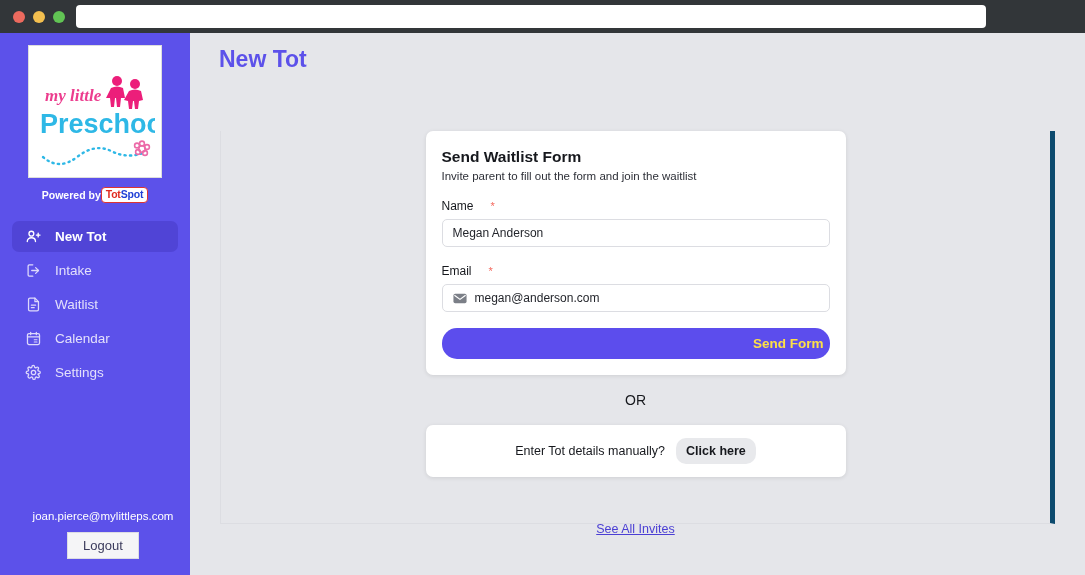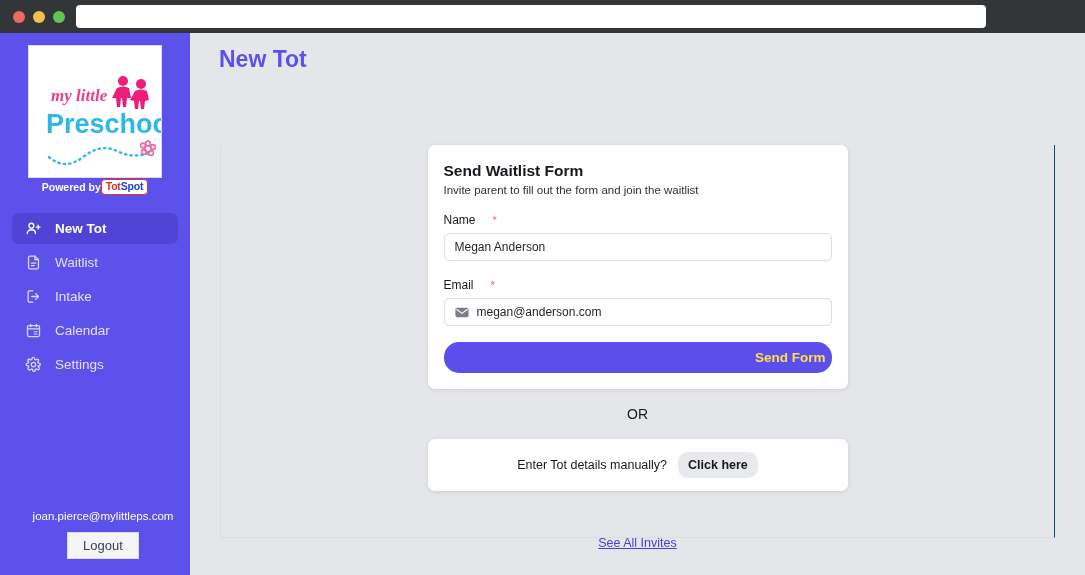--- a/index.html
+++ b/index.html
@@ -74,27 +74,27 @@
   }
   .logo-card {
     width: 134px;
     height: 133px;
     margin-top: 12px;
     background: #ffffff;
     border: 1px solid #ddd;
     box-sizing: border-box;
     display: flex;
     align-items: center;
-    justify-content: flex-end;
+    justify-content: flex-start;
     overflow: hidden;
   }
   .logo-svg { display: block; }
 
   .powered-row {
-    margin-top: 1px;
+    margin-top: 9px;
     display: flex;
     align-items: center;
     gap: 0;
     font-size: 10.5px;
     color: #ffffff;
     font-weight: bold;
   }
   .totspot-pill {
     background: #ffffff;
     border: 1px solid #d33;
@@ -184,25 +184,25 @@
   }
   .page-sub {
     font-size: 12px;
     color: #4a4a55;
     margin-top: 2px;
   }
 
   .content-panel {
     position: absolute;
     left: 30px;
-    top: 112px;
+    top: 98px;
     right: 30px;
     height: 393px;
     border-left: 1px solid #dcdde2;
-    border-right: 1px solid #0c4a6e;
+    border-right: 5px solid #0c4a6e;
     border-bottom: 1px solid #dcdde2;
     box-sizing: border-box;
   }
 
   .center-col {
     position: absolute;
     left: 50%;
     transform: translateX(-50%);
     top: 0;
     width: 420px;
@@ -378,37 +378,37 @@
             <path d="M3.2 19c0-3.2 2.6-5.2 5.8-5.2s5.8 2 5.8 5.2"></path>
             <path d="M18.6 7.4v5.2M16 10h5.2"></path>
           </svg>
         </span>
         <span>New Tot</span>
       </div>
 
       <div class="nav-item">
         <span class="nav-icon">
           <svg width="17" height="17" viewBox="0 0 24 24" fill="none" stroke="#ddd9fb" stroke-width="1.8" stroke-linecap="round" stroke-linejoin="round">
+            <path d="M11 4H6a1.6 1.6 0 0 0-1.6 1.6v12.8A1.6 1.6 0 0 0 6 20h5"></path>
+            <path d="M15 8l4 4-4 4"></path>
+            <path d="M9.5 12H19"></path>
+          </svg>
+        </span>
+        <span>Intake</span>
+      </div>
+
+      <div class="nav-item">
+        <span class="nav-icon">
+          <svg width="17" height="17" viewBox="0 0 24 24" fill="none" stroke="#ddd9fb" stroke-width="1.8" stroke-linecap="round" stroke-linejoin="round">
             <path d="M14 3H7a2 2 0 0 0-2 2v14a2 2 0 0 0 2 2h10a2 2 0 0 0 2-2V8z"></path>
             <path d="M14 3v5h5"></path>
             <path d="M9 13h6M9 16.5h4"></path>
           </svg>
         </span>
         <span>Waitlist</span>
-      </div>
-
-      <div class="nav-item">
-        <span class="nav-icon">
-          <svg width="17" height="17" viewBox="0 0 24 24" fill="none" stroke="#ddd9fb" stroke-width="1.8" stroke-linecap="round" stroke-linejoin="round">
-            <path d="M11 4H6a1.6 1.6 0 0 0-1.6 1.6v12.8A1.6 1.6 0 0 0 6 20h5"></path>
-            <path d="M15 8l4 4-4 4"></path>
-            <path d="M9.5 12H19"></path>
-          </svg>
-        </span>
-        <span>Intake</span>
       </div>
 
       <div class="nav-item">
         <span class="nav-icon">
           <svg width="17" height="17" viewBox="0 0 24 24" fill="none" stroke="#ddd9fb" stroke-width="1.8" stroke-linecap="round" stroke-linejoin="round">
             <rect x="3.5" y="5" width="17" height="15.5" rx="2"></rect>
             <path d="M3.5 9.6h17M8 3.2v3.4M16 3.2v3.4"></path>
             <path d="M13 13.8h4M13 17h4" stroke-width="1.5"></path>
           </svg>
         </span>

